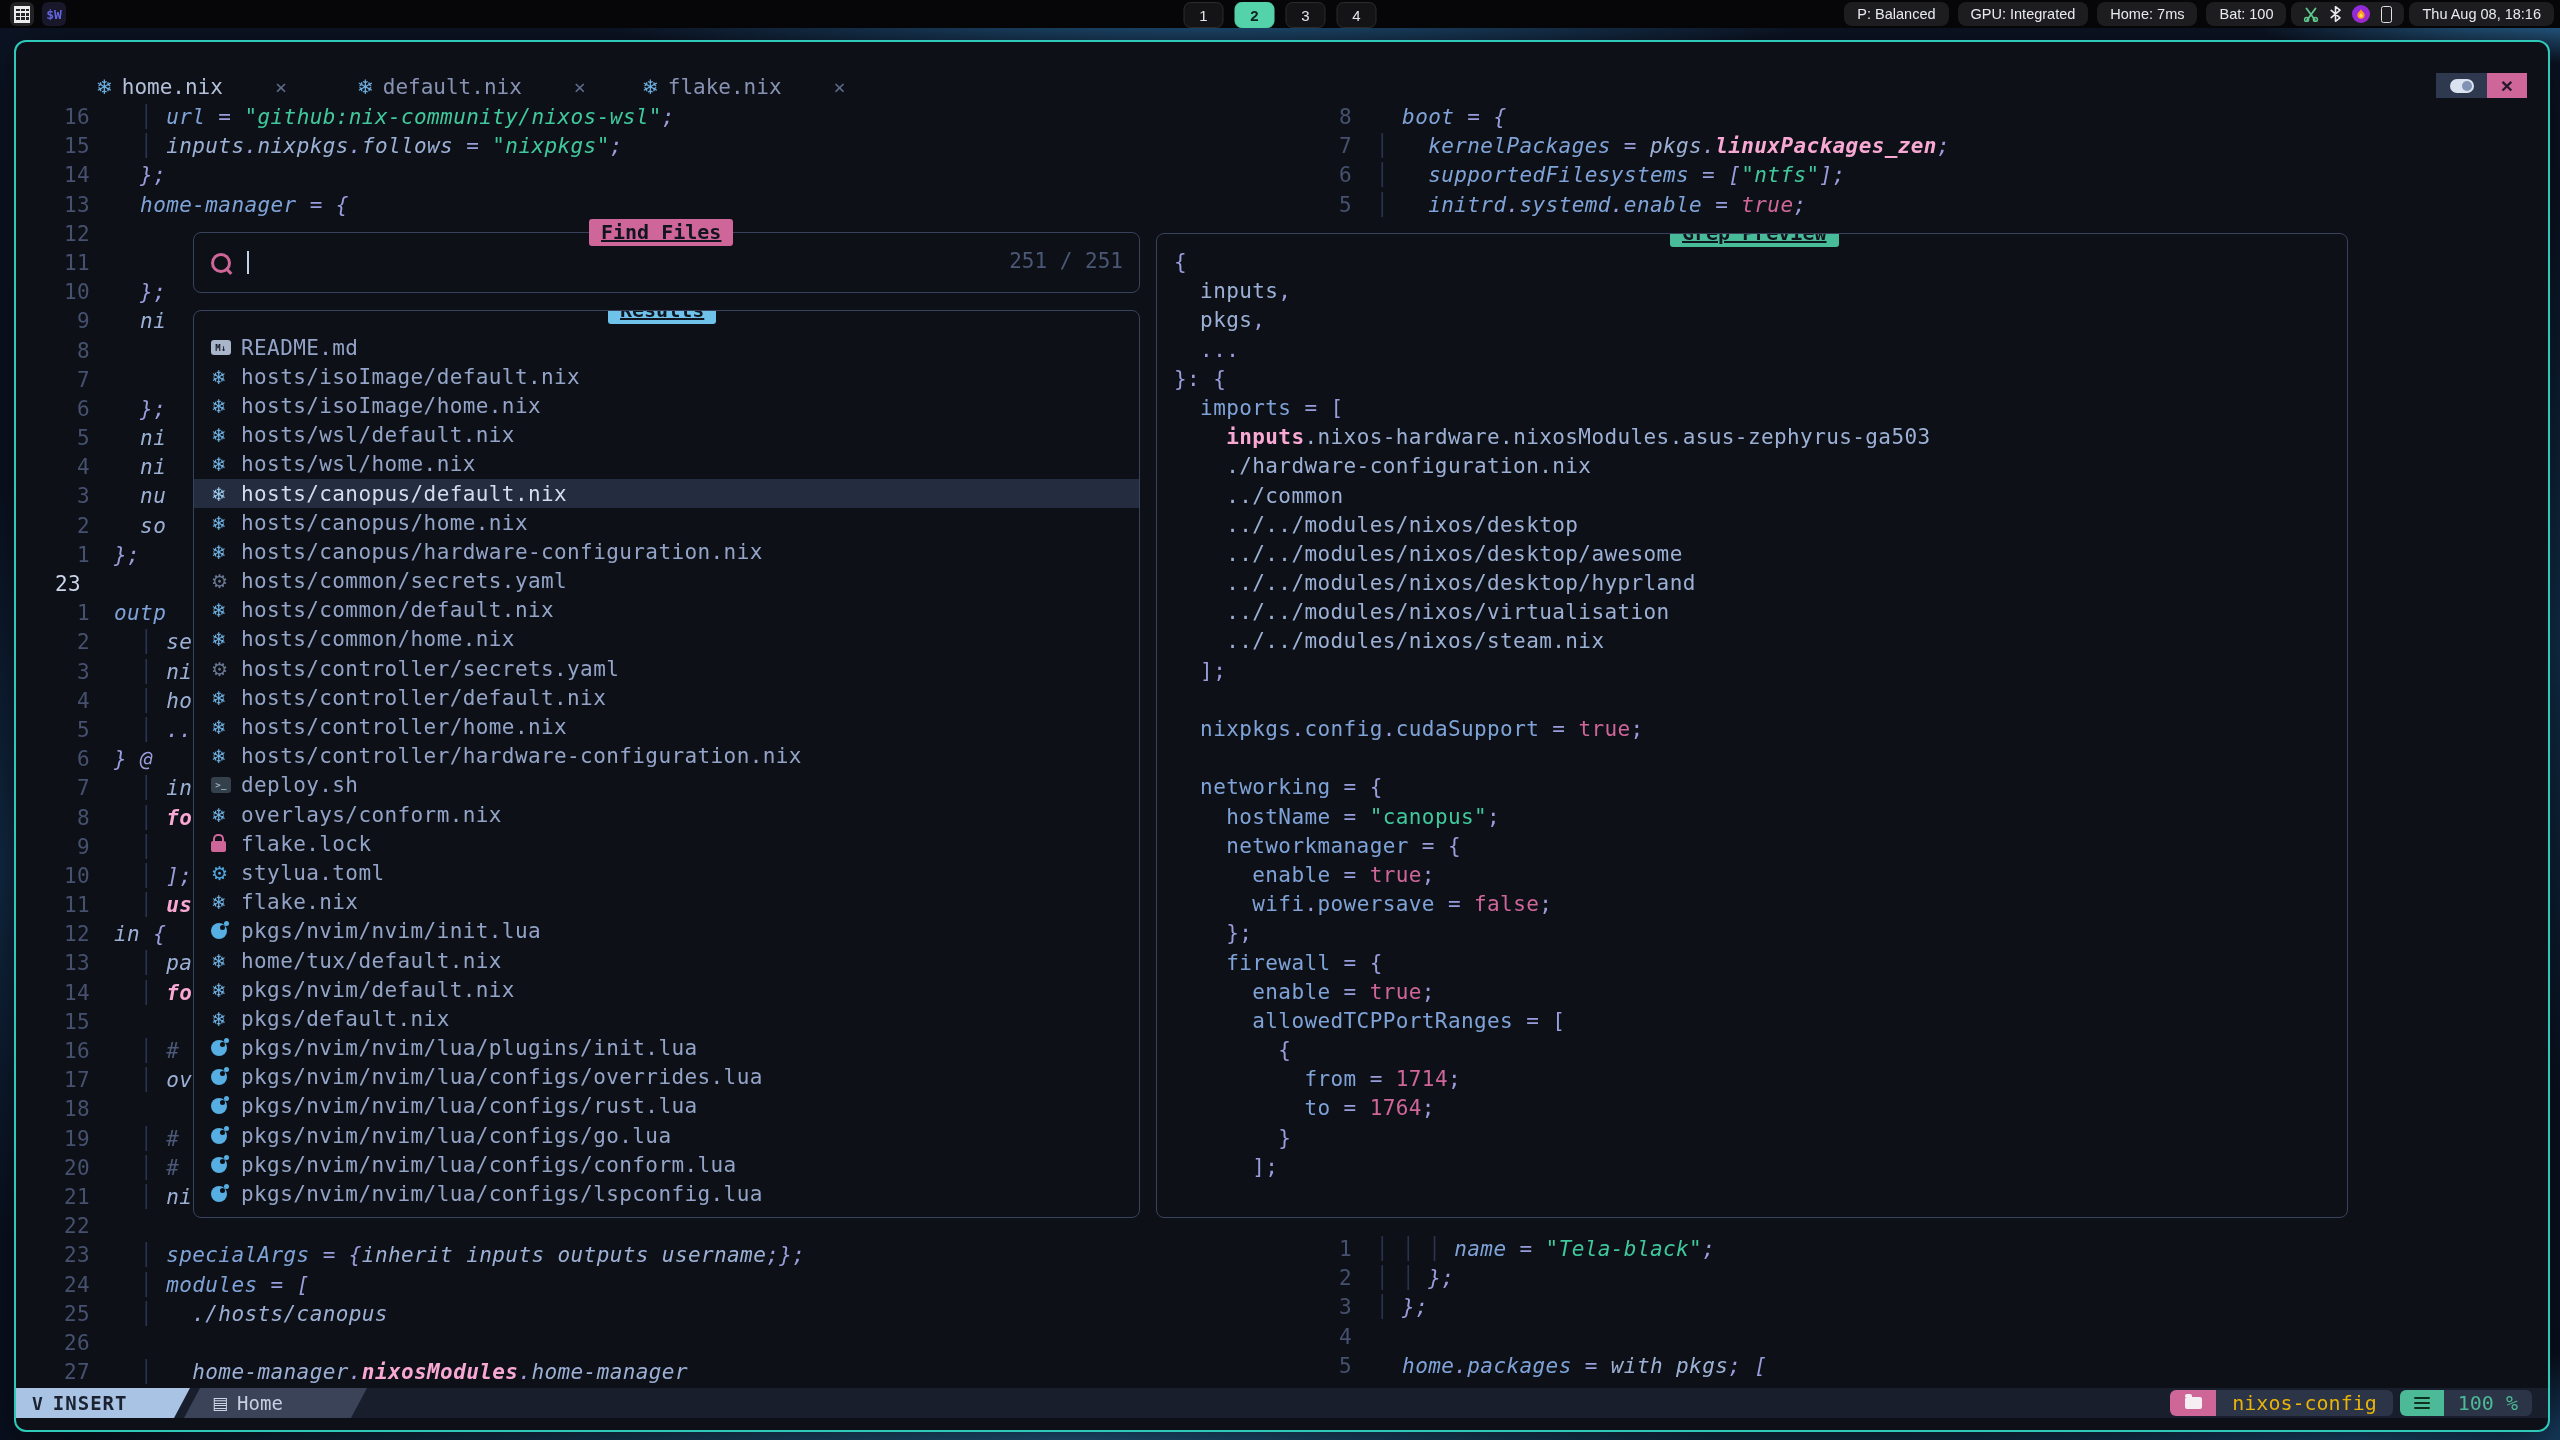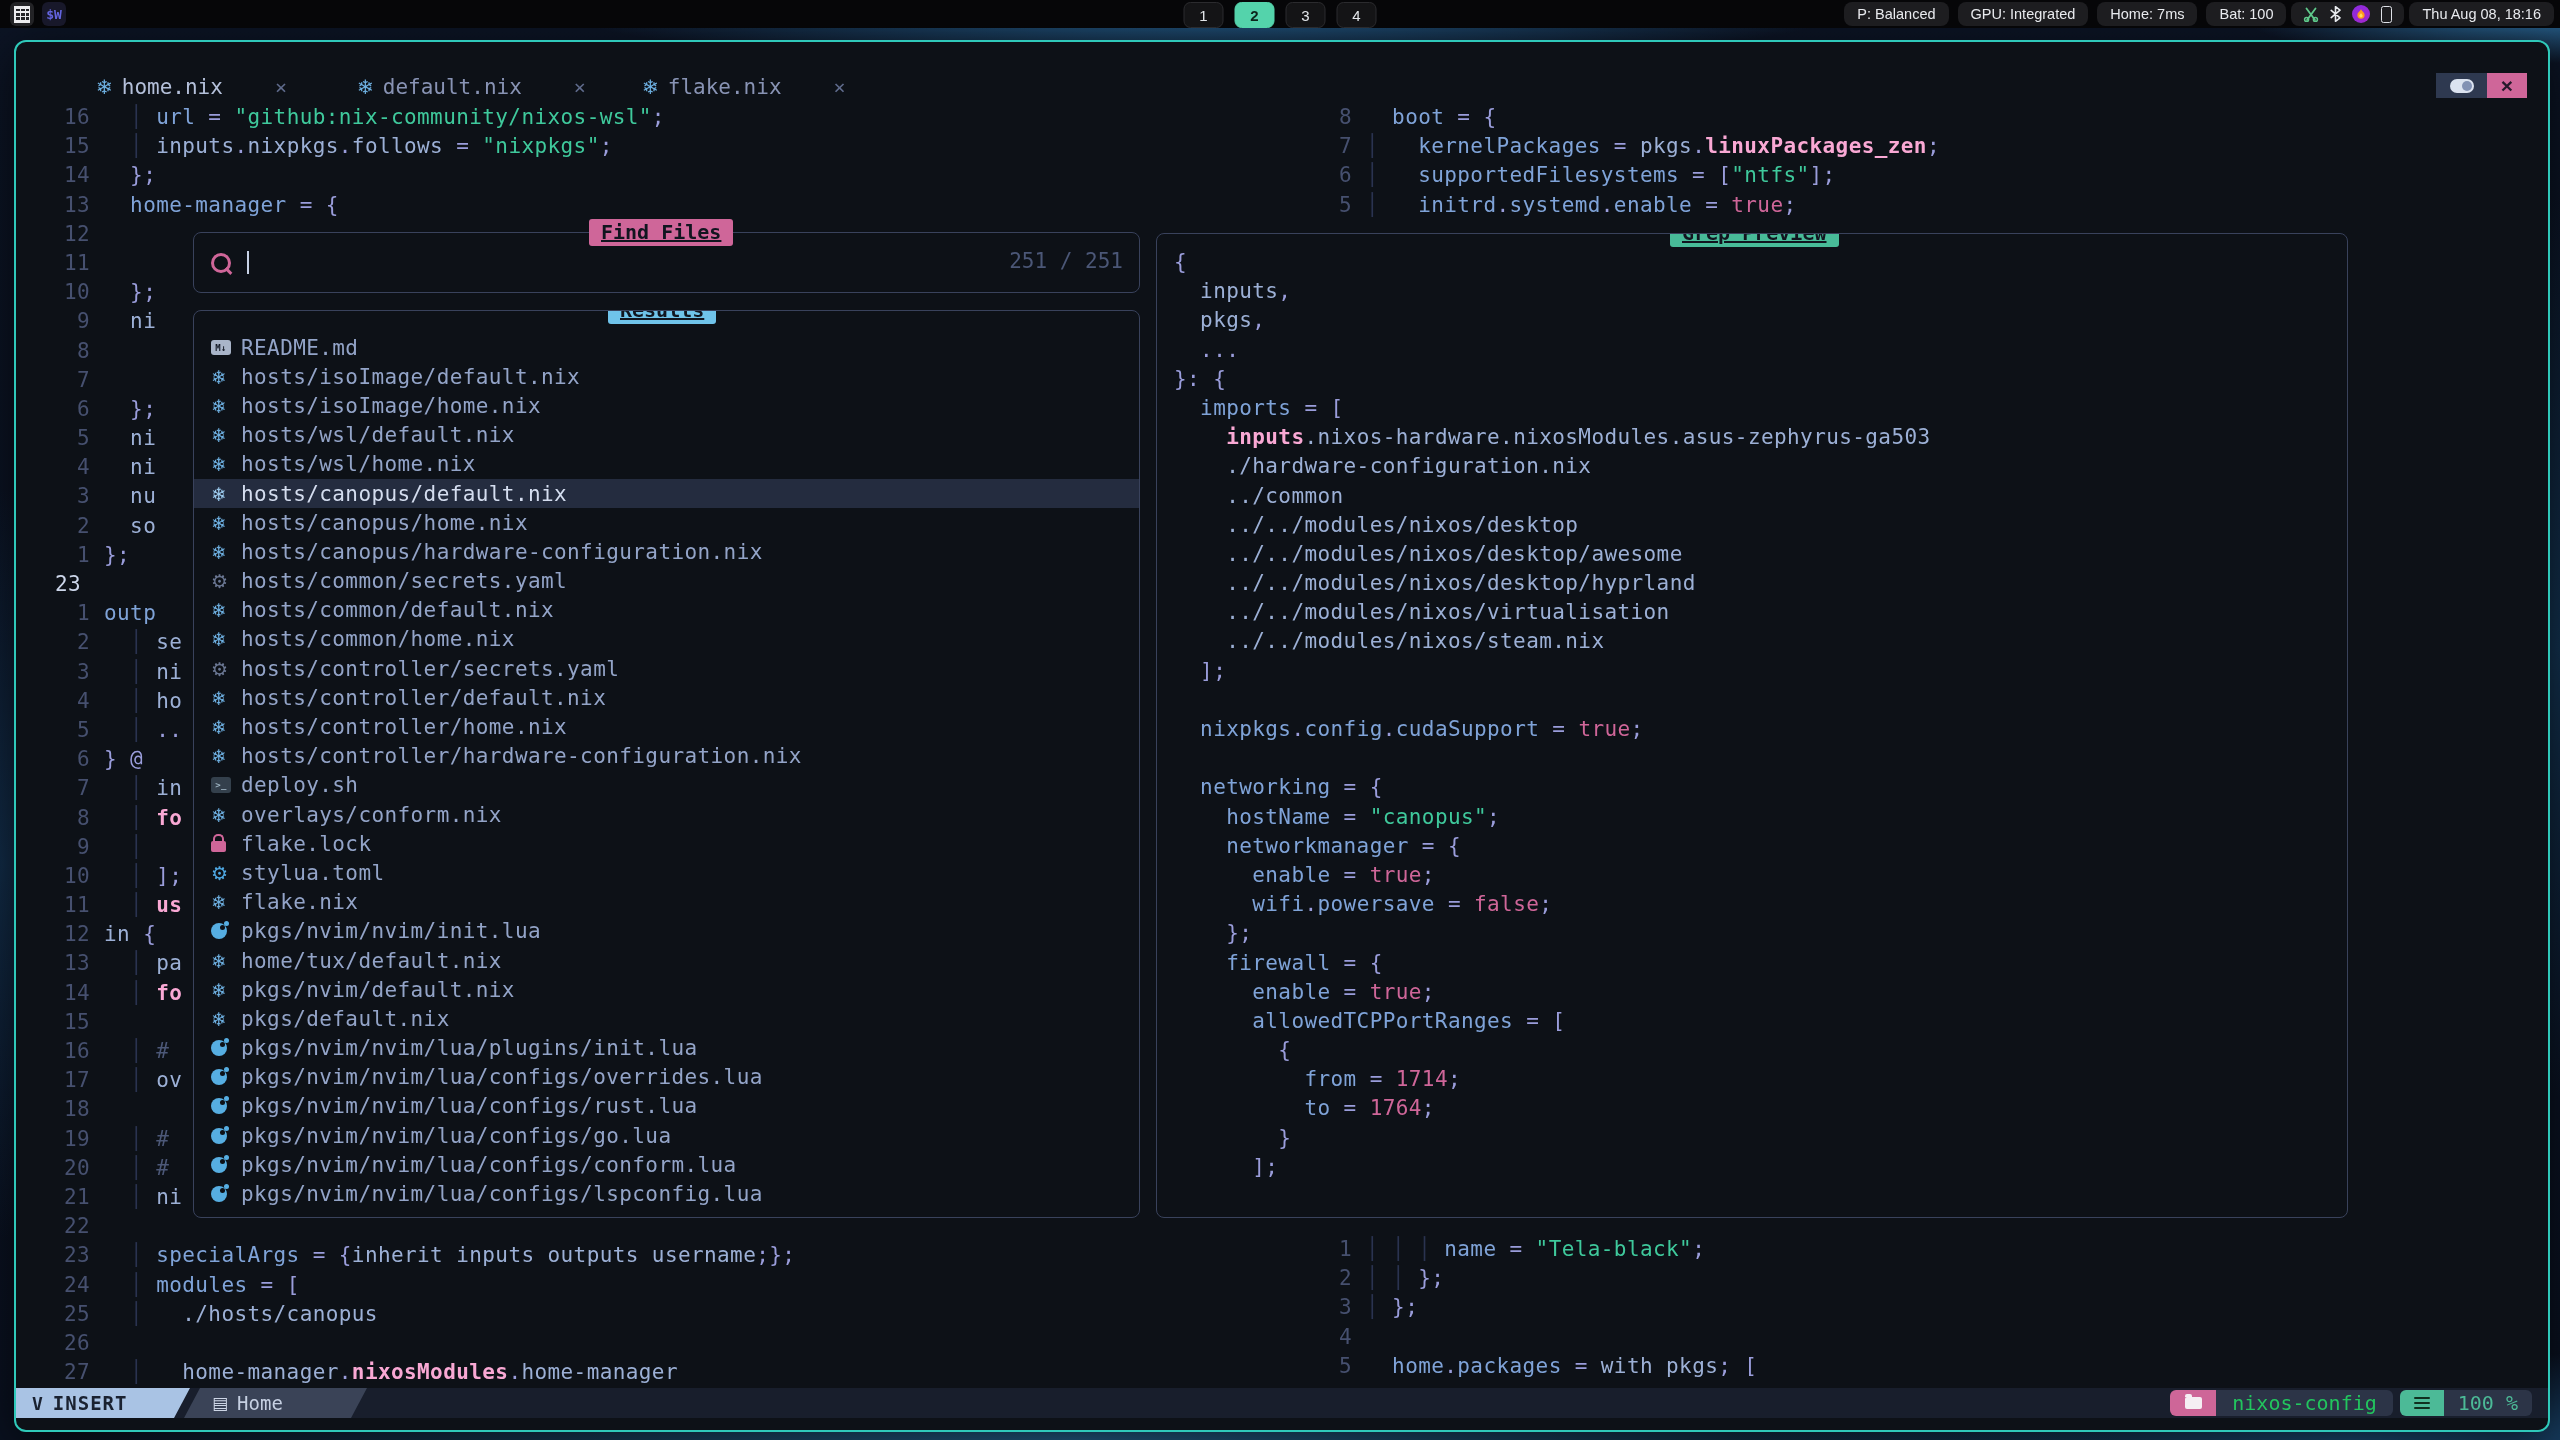--- a/index.html
+++ b/index.html
@@ -60,21 +60,21 @@
   .wc-close{width:40px;height:25px;background:#cf6699;color:#26192b;display:flex;align-items:center;justify-content:center;
             font-size:21px;font-weight:bold;}
 
   
   .code{font-family:"DejaVu Sans Mono",monospace;font-size:21px;letter-spacing:.4px;line-height:29.2px;}
   .pane{position:absolute;z-index:1;}
   .crow{display:flex;height:29.2px;white-space:pre;}
   .ln{flex:none;width:60px;text-align:right;color:#46506f;}
   .ln.cur{text-align:left;padding-left:25px;width:35px;color:#ccd6ea;}
   .rp .ln{width:40px;}
-  .lt{margin-left:14px;white-space:pre;}
+  .lt{margin-left:24px;white-space:pre;font-style:italic;}
   .s-fg{color:#9cb0d6}.s-blu{color:#7fa3d8}.s-lav{color:#9a9ddb}.s-grn{color:#3fc99c}
   .s-pnk{color:#cf6699}.s-wht{color:#f9a8d4;font-weight:bold}.s-cmt{color:#4c5878}.s-gd{color:#2a3350}
 
   
   .popup{position:absolute;background:#0d1117;border:1px solid #39425c;border-radius:8px;z-index:5;}
   .ptitle{position:absolute;top:-14px;height:27px;padding:0 12px;border-radius:3px;
           font-family:"DejaVu Sans Mono",monospace;font-weight:bold;font-size:20px;line-height:27px;color:#11151f;text-decoration:underline;}
   .pt-pink{background:#cf6699;}
   .pt-blue{background:#6fc3ea;}
   .pt-teal{background:#48bb98;}
@@ -121,21 +121,21 @@
           display:flex;align-items:center;padding-left:28px;
           clip-path:polygon(16px 0,100% 0,calc(100% - 16px) 100%,0 100%);}
   .bufic{margin-right:9px;color:#cdd6e6;font-family:"DejaVu Sans",sans-serif;font-size:17px;}
   .sl-right{position:absolute;right:16px;top:2px;height:26px;display:flex;align-items:center;gap:7px;}
   .slseg{display:flex;height:26px;border-radius:6px;overflow:hidden;}
   .slseg .ic{display:flex;align-items:center;justify-content:center;}
   .ic-proj{width:46px;background:#ce6698;}
   .fold{width:17px;height:12px;background:#f5eef3;border-radius:2px;position:relative;}
   .fold::before{content:"";position:absolute;top:-3px;left:0;width:7px;height:3px;background:#f5eef3;border-radius:2px 2px 0 0;}
   .slseg .tx{background:#2c3447;display:flex;align-items:center;font-size:20px;}
-  .tx-proj{color:#22c55e;padding:0 16px;}
+  .tx-proj{color:#eab308;padding:0 16px;}
   .ic-scroll{width:44px;background:#4cba97;}
   .lines-ic{width:16px;display:flex;flex-direction:column;gap:2.5px;}
   .lines-ic i{display:block;height:2.5px;background:#10301f;border-radius:1px;}
   .tx-scroll{color:#4cba97;padding:0 14px;}
 </style>
 </head>
 <body>
 
 <div class="topbar">
   <div class="tb-left">

